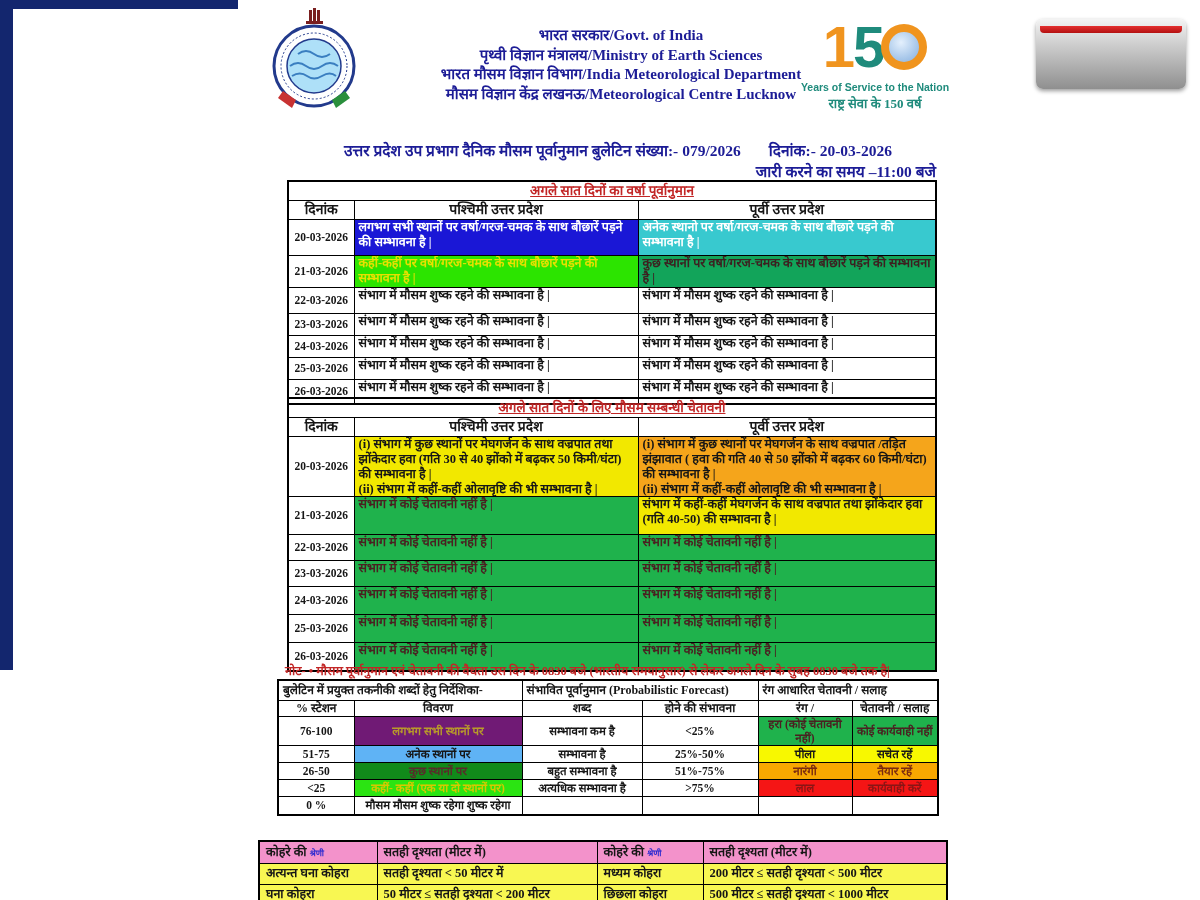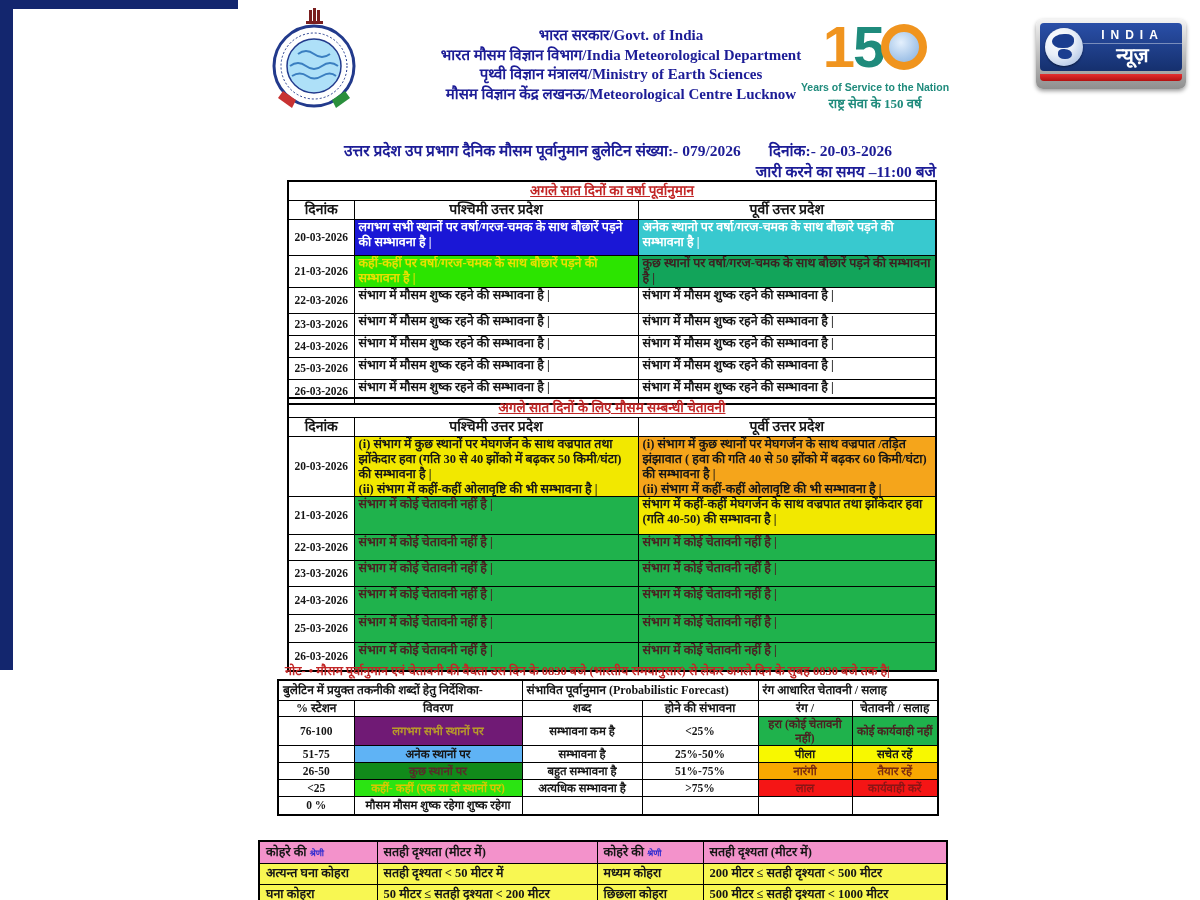--- a/index.html
+++ b/index.html
@@ -91,43 +91,36 @@
       <path d="M22 60 q8 -6 16 0 t16 0 t16 0" fill="none" stroke="#3a7ec0" stroke-width="2"></path>
       <path d="M24 70 q8 -5 15 0 t15 0 t14 0" fill="none" stroke="#3a7ec0" stroke-width="2"></path>
       <path d="M30 48 q8 -6 16 0 t16 0" fill="none" stroke="#3a7ec0" stroke-width="2"></path>
       <path d="M10 92 l14 10 l4 -8 l-13 -9 z" fill="#c83232"></path>
       <path d="M82 92 l-14 10 l-4 -8 l13 -9 z" fill="#2a8f3c"></path>
     </svg>
   </div>
 
   <div class="gov-lines">
     <div>भारत सरकार/Govt. of India</div>
+    <div>पृथ्वी विज्ञान मंत्रालय/Ministry of Earth Sciences</div>
     <div>भारत मौसम विज्ञान विभाग/India Meteorological Department</div>
-    <div>पृथ्वी विज्ञान मंत्रालय/Ministry of Earth Sciences</div>
     <div>मौसम विज्ञान केंद्र लखनऊ/Meteorological Centre Lucknow</div>
   </div>
 
   <div class="logo150">
     <div class="digits">
       <span class="d1">1</span>
       <span class="d5">5</span>
       <span class="d0"></span>
     </div>
     <div class="l1">Years of Service to the Nation</div>
     <div class="l2">राष्ट्र सेवा के 150 वर्ष</div>
   </div>
 
   <div class="inews">
-    <div class="inews-in">
-      <div class="inews-globe"></div>
-      <div class="inews-txt">
-        <div class="t1">INDIA</div>
-        <div class="t2">न्यूज़</div>
-      </div>
-    </div>
     <div class="inews-red"></div>
   </div>
 
   <div class="btitle">
     <span>उत्तर प्रदेश उप प्रभाग दैनिक मौसम पूर्वानुमान बुलेटिन संख्या:- 079/2026</span><span class="gap"></span><span>दिनांक:- 20-03-2026</span>
   </div>
   <div class="bissue">जारी करने का समय –11:00  बजे</div>
 
   <table id="tbl-forecast">
     <colgroup>

